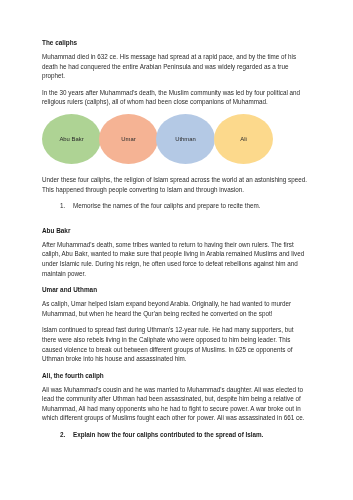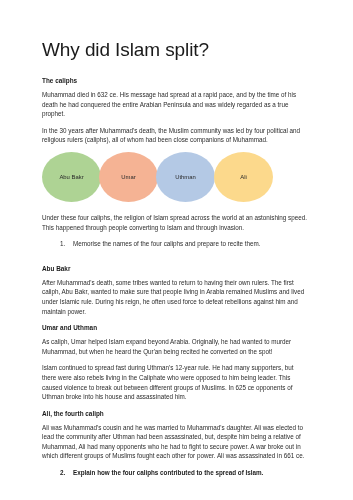--- a/index.html
+++ b/index.html
@@ -92,21 +92,20 @@
   .ellipse.e1 { left: 0px;   background: #aed394; }
   .ellipse.e2 { left: 57px;  background: #f5b394; }
   .ellipse.e3 { left: 114px; background: #b4c9e5; }
   .ellipse.e4 { left: 172px; background: #fcd98c; }
 </style>
 </head>
 <body>
 
 <div class="page">
 
-  <h1 class="doc-title">Why did Islam split?</h1>
 
   <div class="heading">The caliphs</div>
 
   <p class="para">Muhammad died in 632 ce. His message had spread at a rapid pace, and by the time of his death he had conquered the entire Arabian Peninsula and was widely regarded as a true prophet.</p>
 
   <p class="para">In the 30 years after Muhammad's death, the Muslim community was led by four political and religious rulers (caliphs), all of whom had been close companions of Muhammad.</p>
 
   <div class="shape-row">
     <div class="ellipse e1" style="background: rgb(174, 211, 148);">
       <span>Abu Bakr</span>

